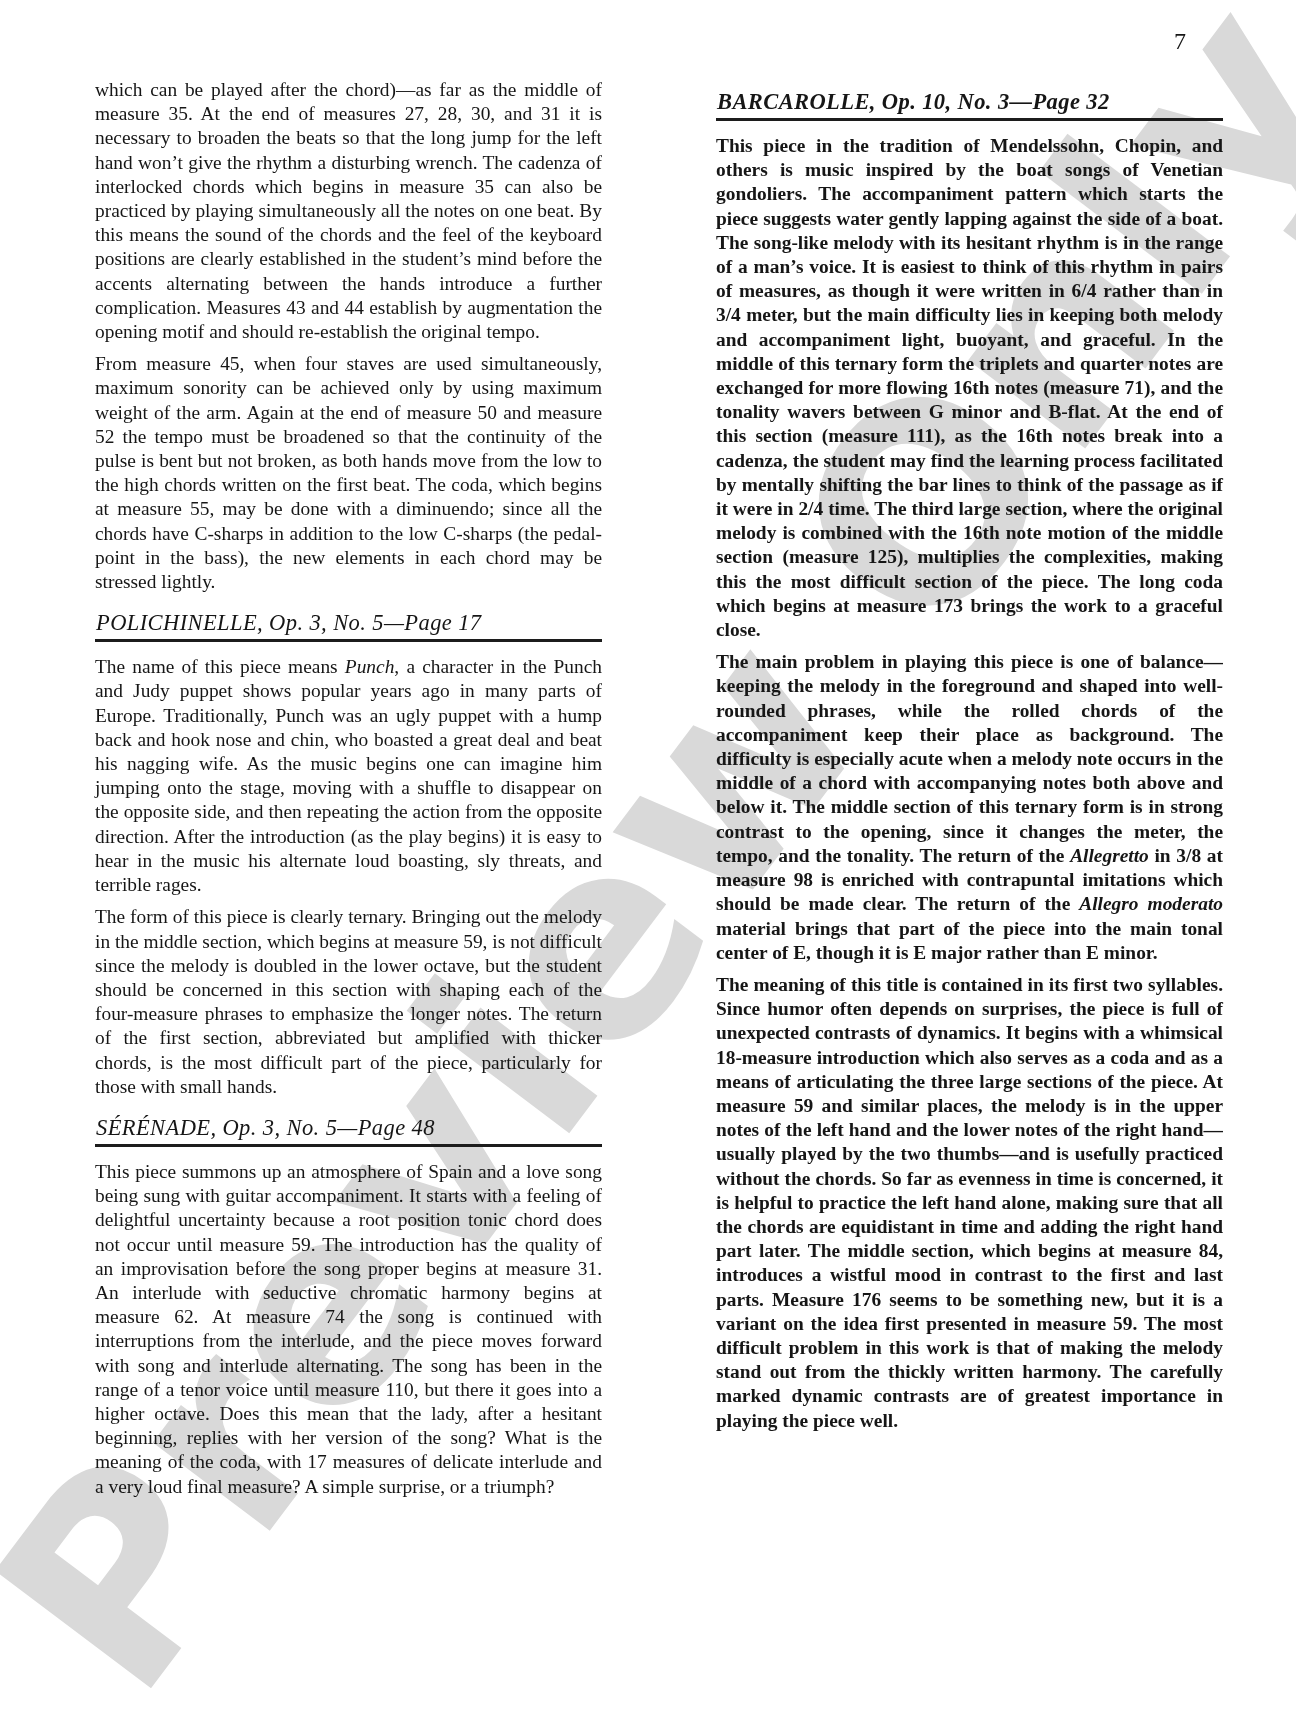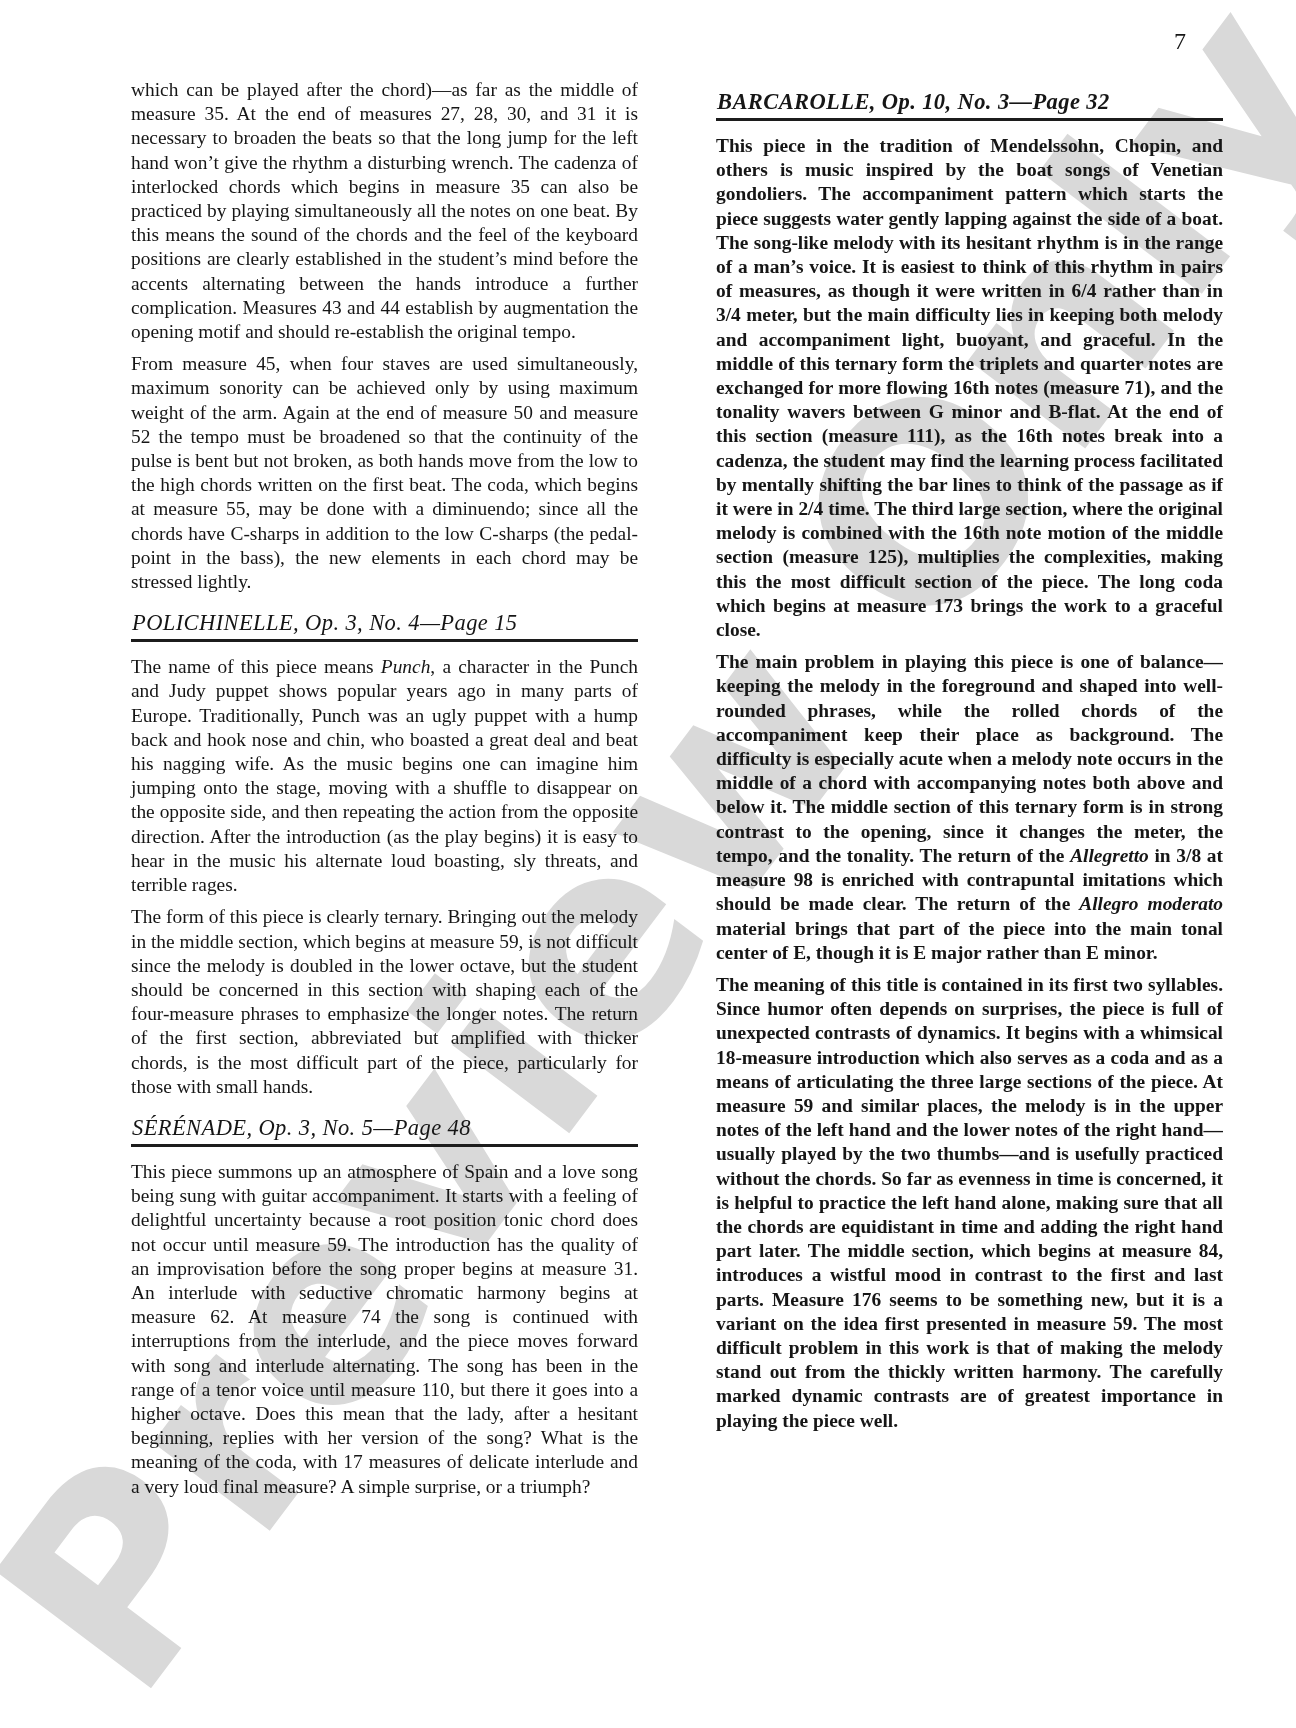--- a/index.html
+++ b/index.html
@@ -35,21 +35,21 @@
   }
   .col {
     position: absolute;
     top: 78px;
     width: 507px;
     z-index: 1;
     font-size: 19.4px;
     line-height: 24.2px;
     text-align: justify;
   }
-  .col-left  { left: 95px; margin-left: 36px; }
+  .col-left  { left: 95px; }
   .col-right { left: 716px; font-weight: bold; }
   .col p { margin: 0 0 8px 0; }
   .col p:last-child { margin-bottom: 0; }
   .section-heading {
     font-style: italic;
     font-size: 22.5px;
     line-height: 28px;
     letter-spacing: 0.4px;
     text-align: left;
     white-space: nowrap;
@@ -66,21 +66,21 @@
 <div class="page">
 
   <div class="watermark">Preview Only</div>
 
   <div class="page-number">7</div>
 
   <div class="col col-left">
     <p>which can be played after the chord)—as far as the middle of measure 35. At the end of measures 27, 28, 30, and 31 it is necessary to broaden the beats so that the long jump for the left hand won’t give the rhythm a disturbing wrench. The cadenza of interlocked chords which begins in measure 35 can also be practiced by playing simultaneously all the notes on one beat. By this means the sound of the chords and the feel of the keyboard positions are clearly established in the student’s mind before the accents alternating between the hands introduce a further complication. Measures 43 and 44 establish by augmentation the opening motif and should re-establish the original tempo.</p>
     <p>From measure 45, when four staves are used simultaneously, maximum sonority can be achieved only by using maximum weight of the arm. Again at the end of measure 50 and measure 52 the tempo must be broadened so that the continuity of the pulse is bent but not broken, as both hands move from the low to the high chords written on the first beat. The coda, which begins at measure 55, may be done with a diminuendo; since all the chords have C-sharps in addition to the low C-sharps (the pedal-point in the bass), the new elements in each chord may be stressed lightly.</p>
 
-    <div class="section-heading">POLICHINELLE, Op. 3, No. 4—Page 15</div>
+    <div class="section-heading">POLICHINELLE, Op. 3, No. 5—Page 17</div>
     <p><span>The name of this piece means </span><span class="emph">Punch</span><span>, a character in the Punch and Judy puppet shows popular years ago in many parts of Europe. Traditionally, Punch was an ugly puppet with a hump back and hook nose and chin, who boasted a great deal and beat his nagging wife. As the music begins one can imagine him jumping onto the stage, moving with a shuffle to disappear on the opposite side, and then repeating the action from the opposite direction. After the introduction (as the play begins) it is easy to hear in the music his alternate loud boasting, sly threats, and terrible rages.</span></p>
     <p>The form of this piece is clearly ternary. Bringing out the melody in the middle section, which begins at measure 59, is not difficult since the melody is doubled in the lower octave, but the student should be concerned in this section with shaping each of the four-measure phrases to emphasize the longer notes. The return of the first section, abbreviated but amplified with thicker chords, is the most difficult part of the piece, particularly for those with small hands.</p>
 
     <div class="section-heading">SÉRÉNADE, Op. 3, No. 5—Page 48</div>
     <p>This piece summons up an atmosphere of Spain and a love song being sung with guitar accompaniment. It starts with a feeling of delightful uncertainty because a root position tonic chord does not occur until measure 59. The introduction has the quality of an improvisation before the song proper begins at measure 31. An interlude with seductive chromatic harmony begins at measure 62. At measure 74 the song is continued with interruptions from the interlude, and the piece moves forward with song and interlude alternating. The song has been in the range of a tenor voice until measure 110, but there it goes into a higher octave. Does this mean that the lady, after a hesitant beginning, replies with her version of the song? What is the meaning of the coda, with 17 measures of delicate interlude and a very loud final measure? A simple surprise, or a triumph?</p>
   </div>
 
   <div class="col col-right">
     <div class="section-heading first">BARCAROLLE, Op. 10, No. 3—Page 32</div>
     <p>This piece in the tradition of Mendelssohn, Chopin, and others is music inspired by the boat songs of Venetian gondoliers. The accompaniment pattern which starts the piece suggests water gently lapping against the side of a boat. The song-like melody with its hesitant rhythm is in the range of a man’s voice. It is easiest to think of this rhythm in pairs of measures, as though it were written in 6/4 rather than in 3/4 meter, but the main difficulty lies in keeping both melody and accompaniment light, buoyant, and graceful. In the middle of this ternary form the triplets and quarter notes are exchanged for more flowing 16th notes (measure 71), and the tonality wavers between G minor and B-flat. At the end of this section (measure 111), as the 16th notes break into a cadenza, the student may find the learning process facilitated by mentally shifting the bar lines to think of the passage as if it were in 2/4 time. The third large section, where the original melody is combined with the 16th note motion of the middle section (measure 125), multiplies the complexities, making this the most difficult section of the piece. The long coda which begins at measure 173 brings the work to a graceful close.</p>

